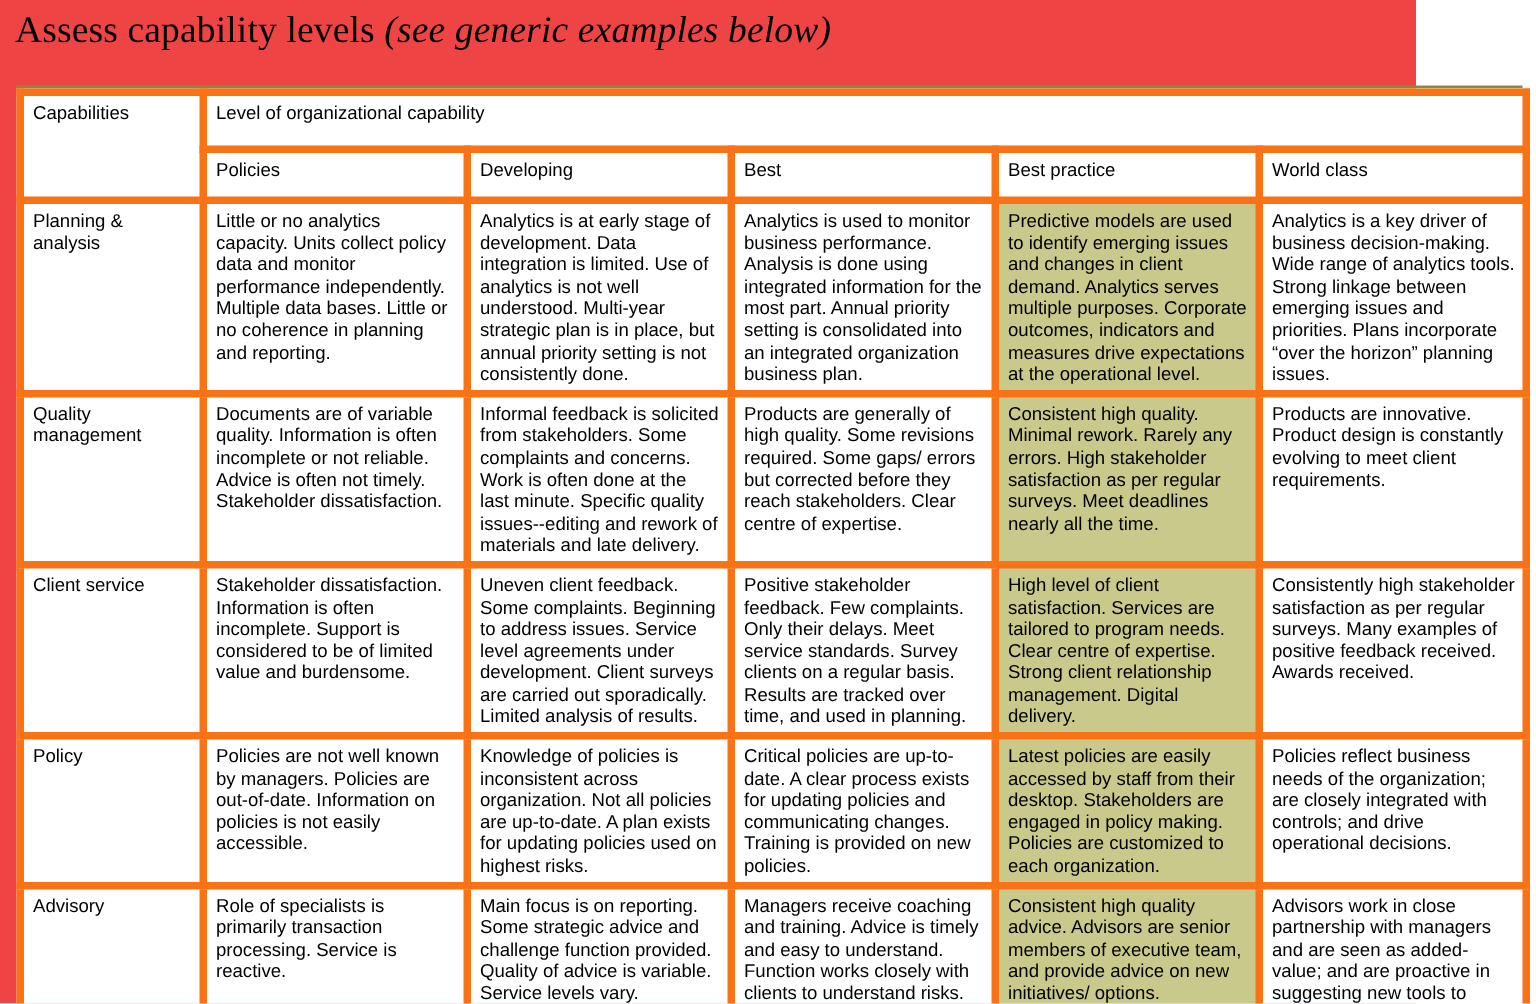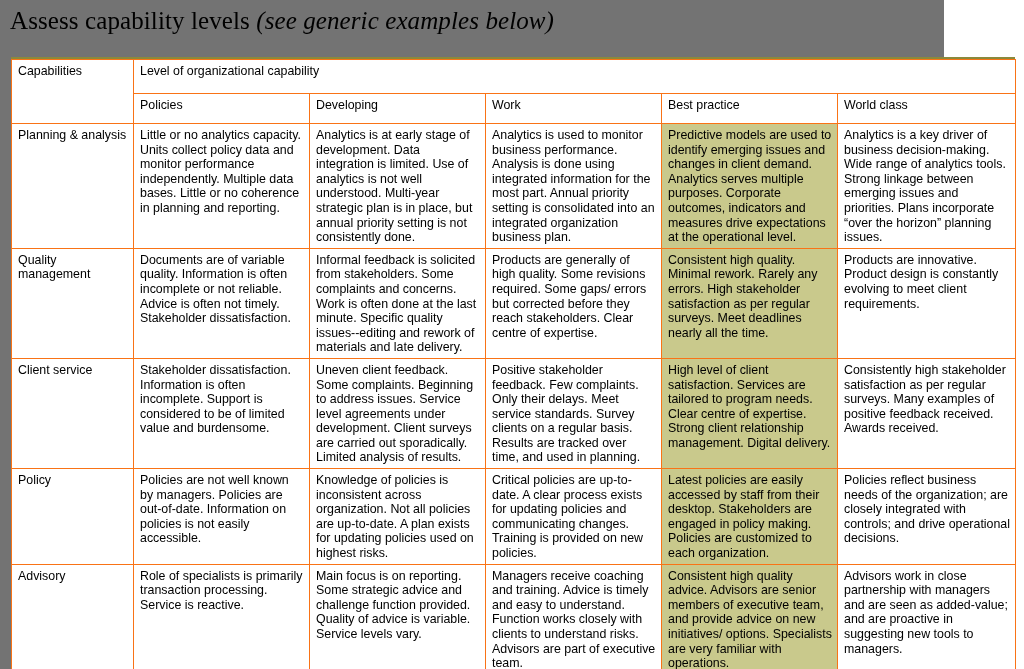--- a/index.html
+++ b/index.html
@@ -11,21 +11,21 @@
     width: 1024px;
     height: 669px;
     overflow: hidden;
     font-family: "Liberation Sans", sans-serif;
     color: #000000;
   }
   .page {
     position: relative;
     width: 944px;
     height: 669px;
-    background: #737373;
+    background: #ef4444;
   }
   .slide-title {
     position: absolute;
     left: 10px;
     top: 6px;
     font-family: "Liberation Serif", serif;
     font-size: 25px;
     line-height: 30px;
     color: #000000;
     white-space: nowrap;
@@ -42,21 +42,21 @@
     border-top: 2px solid #8a8a3c;
   }
   table.capability-table {
     border-collapse: collapse;
     table-layout: fixed;
     width: 1004px;
     background: #ffffff;
   }
   table.capability-table td,
   table.capability-table th {
-    border: 1px solid #f97316;
+    border: 5px solid #f97316;
     vertical-align: top;
     padding: 4px 5px 3px 6px;
     font-size: 12.4px;
     line-height: 14.6px;
     font-weight: normal;
     text-align: left;
   }
   col.c-cap { width: 122px; }
   col.c-lim { width: 176px; }
   col.c-dev { width: 176px; }
@@ -122,21 +122,21 @@
           <col class="c-world">
       </colgroup>
       <thead>
         <tr>
           <th class="hdr-capabilities" rowspan="2">Capabilities</th>
           <th class="hdr-level" colspan="5">Level of organizational capability</th>
         </tr>
         <tr>
           <th class="hdr-sub">Policies</th>
           <th class="hdr-sub">Developing</th>
-          <th class="hdr-sub">Work</th>
+          <th class="hdr-sub">Best</th>
           <th class="hdr-sub">Best practice</th>
           <th class="hdr-sub">World class</th>
         </tr>
       </thead>
       <tbody>
 
         <tr>
           <td class="cap-name">Planning &amp; analysis</td>
           <td class="cell-text">Little or no analytics capacity.   Units collect policy data and monitor performance independently.  Multiple data bases. Little or no coherence in planning and reporting.</td>
           <td class="cell-text">Analytics is at early stage of development. Data integration is limited.  Use of analytics is not well understood. Multi-year strategic plan is in place, but annual priority setting is not consistently done.</td>

